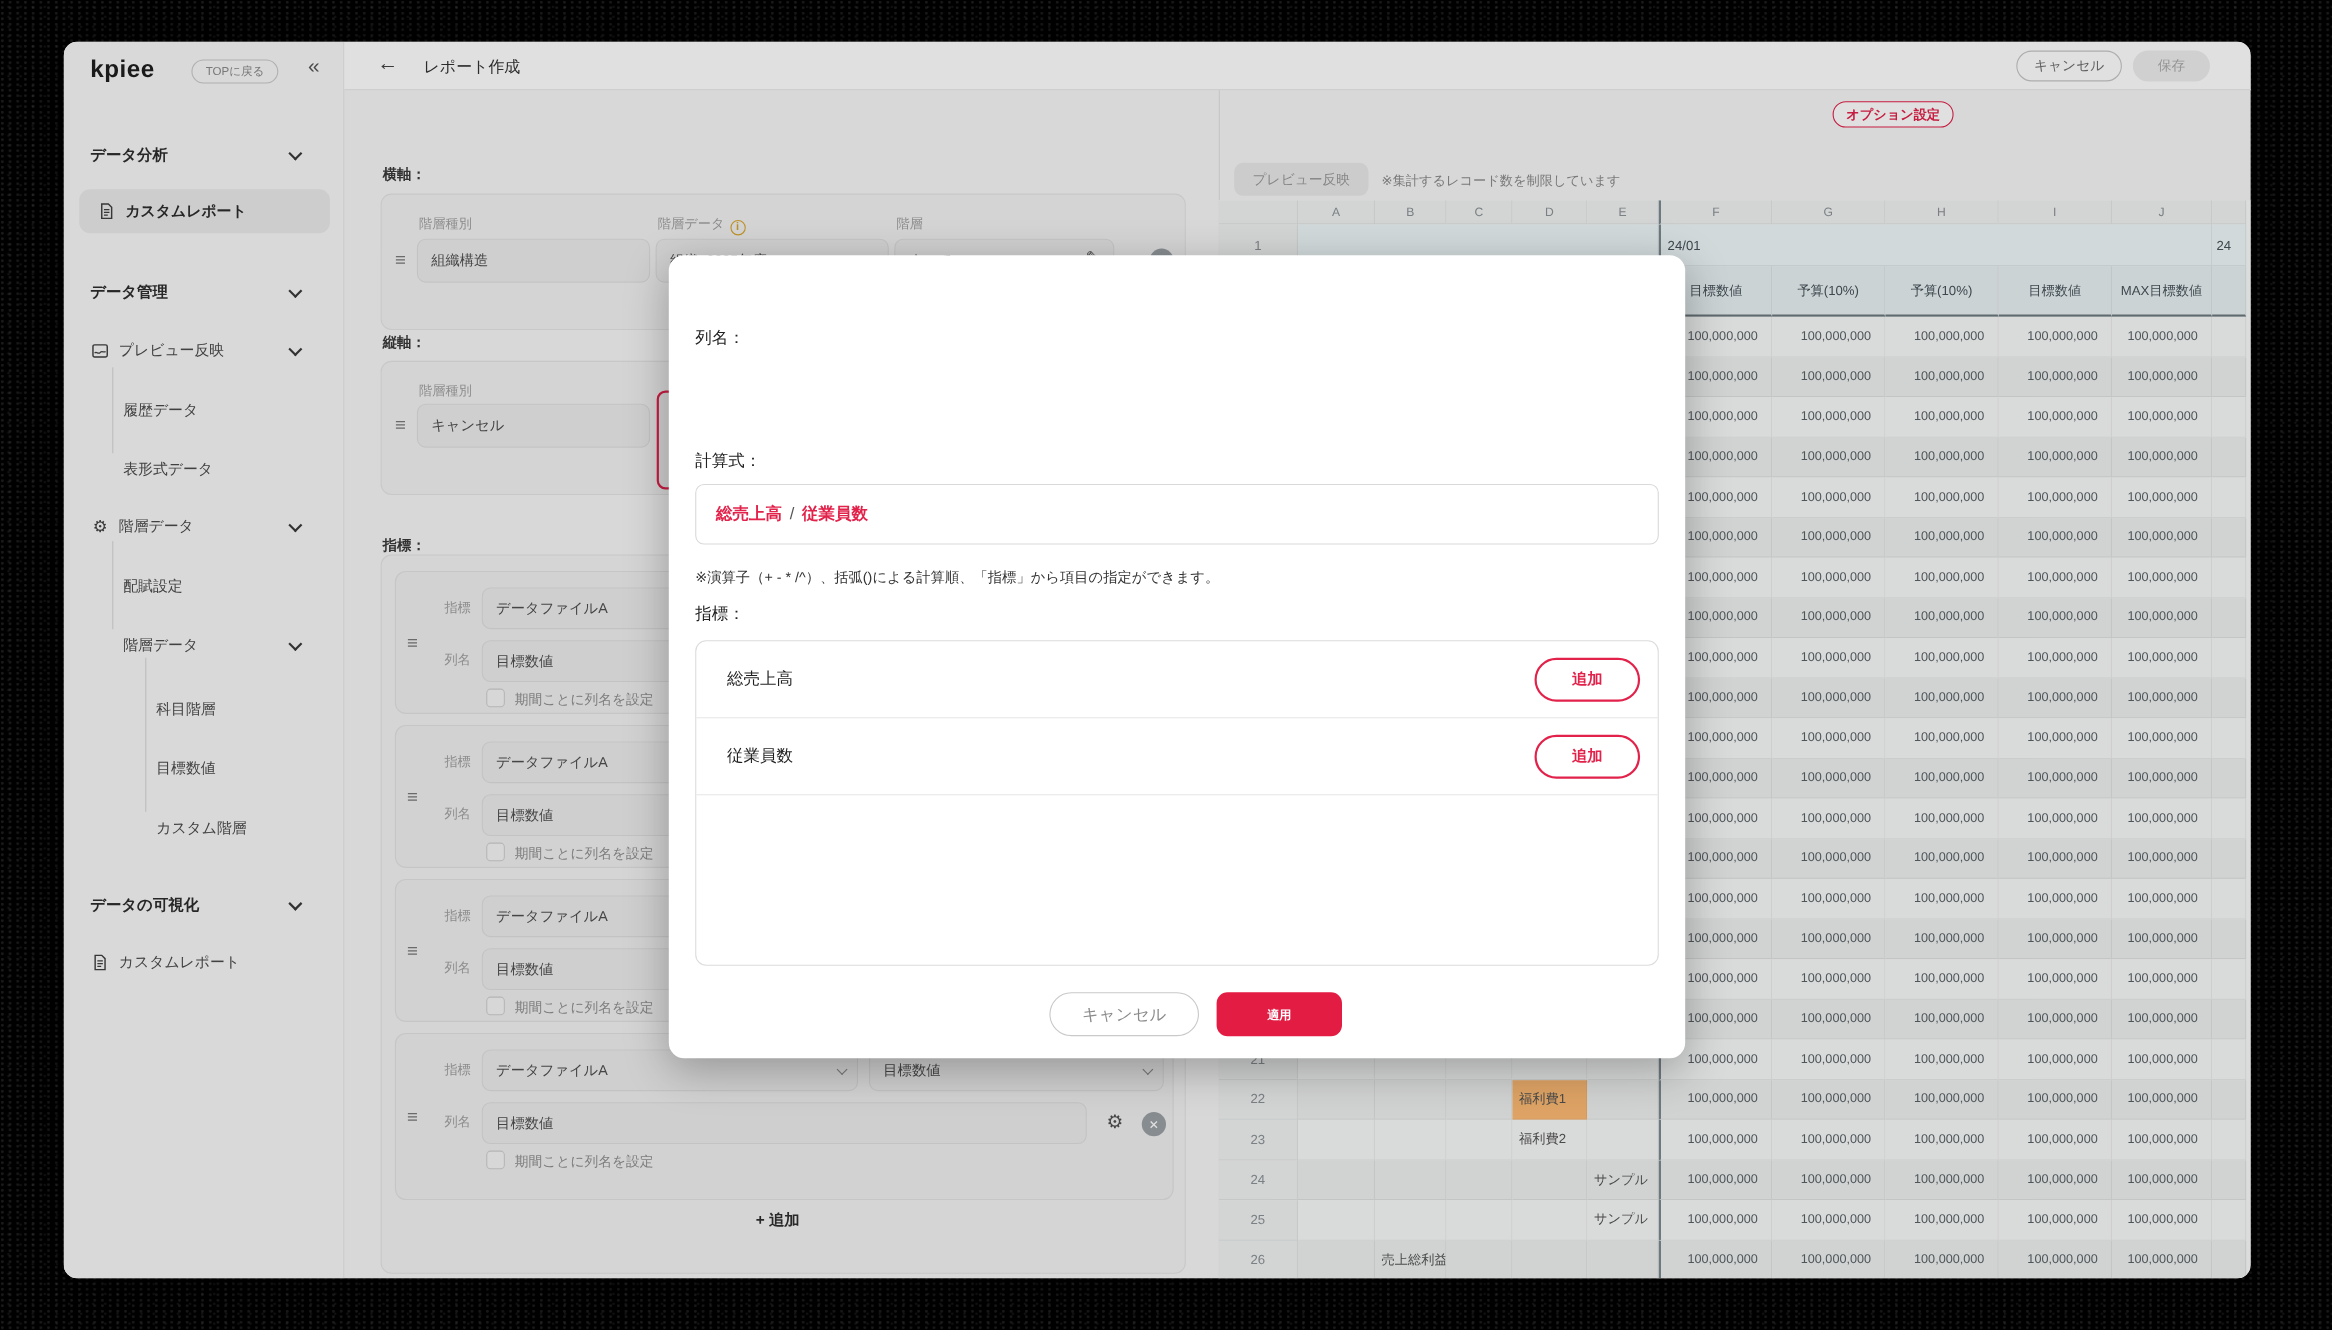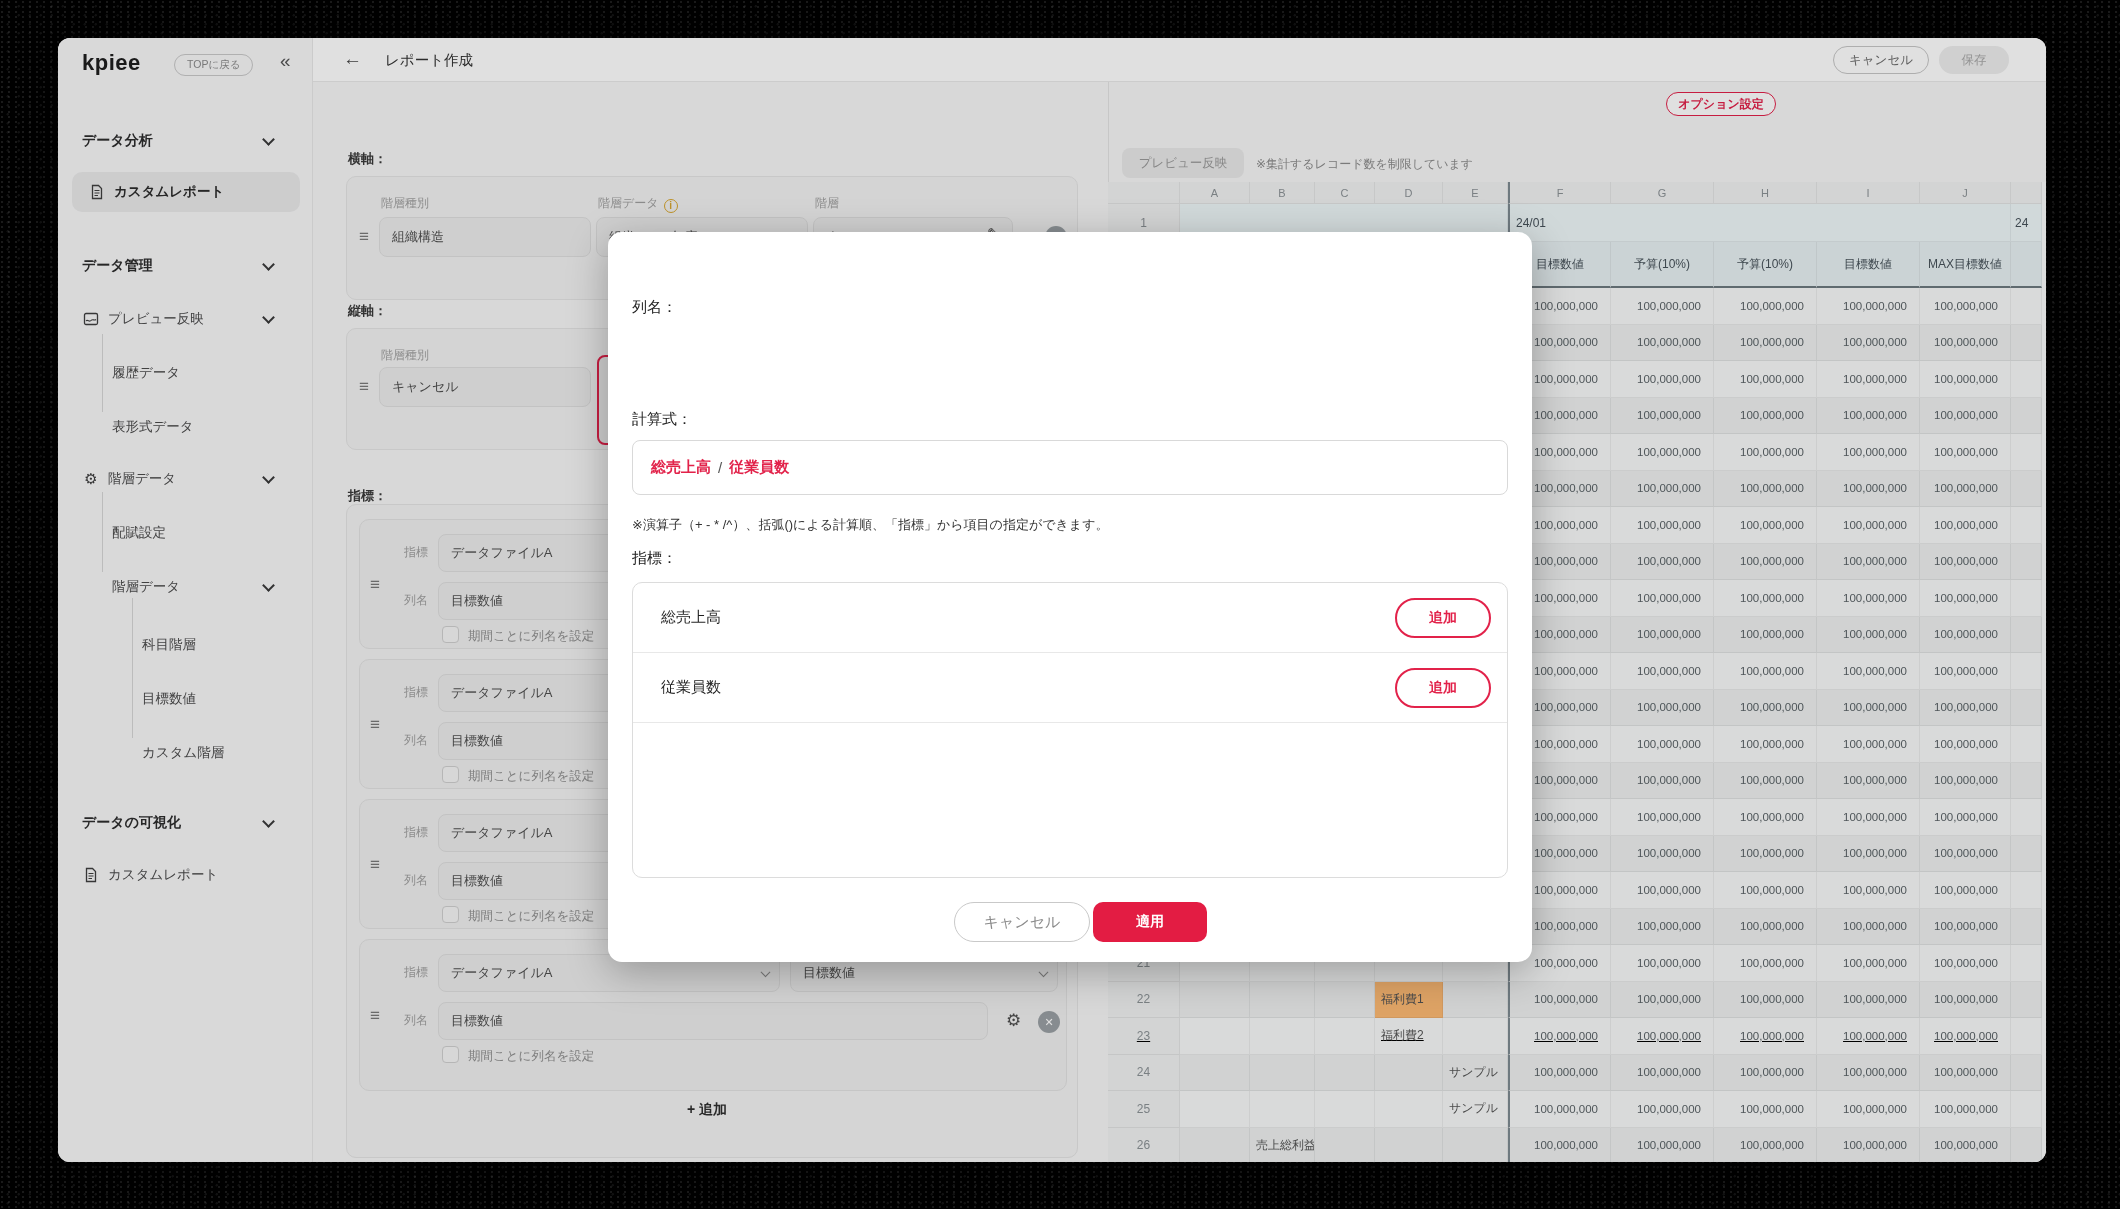--- a/index.html
+++ b/index.html
@@ -80,22 +80,22 @@
   .m-input{position:absolute;left:24px;width:876px;height:55px;border:1px solid #d9d9d9;border-radius:8px;background:#fff;
     display:flex;align-items:center;padding:0 18px;font-size:15px;color:#222;}
   #m-note{position:absolute;left:24px;top:284px;font-size:13px;color:#333;}
   #m-list{position:absolute;left:24px;top:350px;width:876px;height:296px;border:1px solid #dcdcdc;border-radius:10px;background:#fff;}
   .m-row{position:absolute;left:0;width:100%;height:70px;border-bottom:1px solid #e8e8e8;display:flex;align-items:center;}
   .m-row .name{margin-left:28px;font-size:15px;color:#1f1f1f;}
   .add-btn{position:absolute;right:16px;width:96px;height:40px;border:2px solid #e2224a;border-radius:20px;background:#fff;
     color:#e2224a;font-size:14px;font-weight:700;display:flex;align-items:center;justify-content:center;}
   #m-cancel{position:absolute;left:346px;top:670px;width:136px;height:40px;border:1.5px solid #c9c9c9;border-radius:20px;
     background:#fff;color:#8a8a8a;font-size:15px;display:flex;align-items:center;justify-content:center;}
-  #m-apply{position:absolute;left:485px;top:670px;width:114px;height:40px;border-radius:10px;background:#e31c43;
-    color:#fff;font-size:14px;font-weight:600;display:flex;align-items:center;justify-content:center;}
+  #m-apply{position:absolute;left:498px;top:670px;width:114px;height:40px;border-radius:10px;background:#e31c43;
+    color:#fff;font-size:11px;font-weight:600;display:flex;align-items:center;justify-content:center;}
   .red{color:#e2224a;font-weight:700;}
   .slash{color:#555;margin:0 7px;}
 </style>
 </head>
 <body>
 
 <div id="stage">
 <div id="window">
 
   <div id="sidebar">
@@ -583,21 +583,21 @@
           <div class="gc " style="width: 60px; height: 36.5px; background: rgb(238, 240, 240);"></div>
           <div class="gc lab" style="width: 68px; height: 36.5px; background: #fdba74;">福利費1</div>
           <div class="gc " style="width: 65px; height: 36.5px; background: rgb(238, 240, 240);"></div>
           <div class="gc val fdiv" style="width: 103px; height: 36.5px; background: rgb(238, 240, 240);">100,000,000</div>
           <div class="gc val" style="width: 103px; height: 36.5px; background: rgb(238, 240, 240);">100,000,000</div>
           <div class="gc val" style="width: 103px; height: 36.5px; background: rgb(238, 240, 240);">100,000,000</div>
           <div class="gc val" style="width: 103px; height: 36.5px; background: rgb(238, 240, 240);">100,000,000</div>
           <div class="gc val" style="width: 91px; height: 36.5px; background: rgb(238, 240, 240);">100,000,000</div>
           <div class="gc " style="width: 31px; height: 36.5px; background: rgb(238, 240, 240);"></div>
         </div>
-        <div class="grow" style="height: 36.5px; text-decoration: underline;">
+        <div class="grow" style="height: 36.5px;">
           <div class="gc num" style="width: 72px; height: 36.5px;">23</div>
           <div class="gc " style="width: 70px; height: 36.5px; background: rgb(248, 249, 249);"></div>
           <div class="gc " style="width: 65px; height: 36.5px; background: rgb(248, 249, 249);"></div>
           <div class="gc " style="width: 60px; height: 36.5px; background: rgb(248, 249, 249);"></div>
           <div class="gc lab" style="width: 68px; height: 36.5px; background: rgb(248, 249, 249);">福利費2</div>
           <div class="gc " style="width: 65px; height: 36.5px; background: rgb(248, 249, 249);"></div>
           <div class="gc val fdiv" style="width: 103px; height: 36.5px; background: rgb(248, 249, 249);">100,000,000</div>
           <div class="gc val" style="width: 103px; height: 36.5px; background: rgb(248, 249, 249);">100,000,000</div>
           <div class="gc val" style="width: 103px; height: 36.5px; background: rgb(248, 249, 249);">100,000,000</div>
           <div class="gc val" style="width: 103px; height: 36.5px; background: rgb(248, 249, 249);">100,000,000</div>

